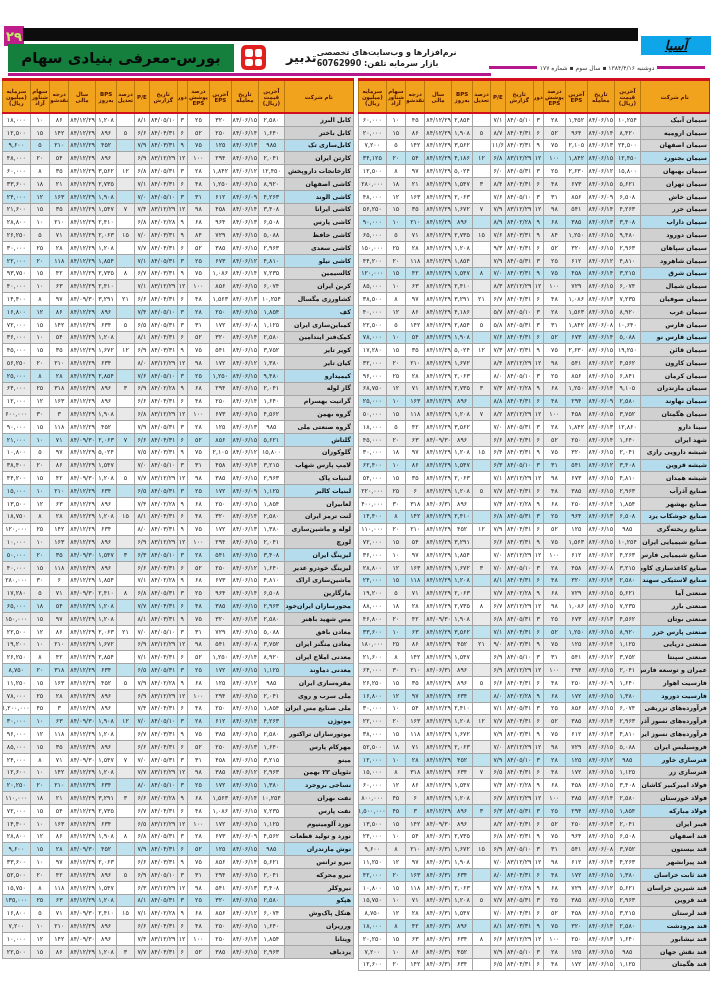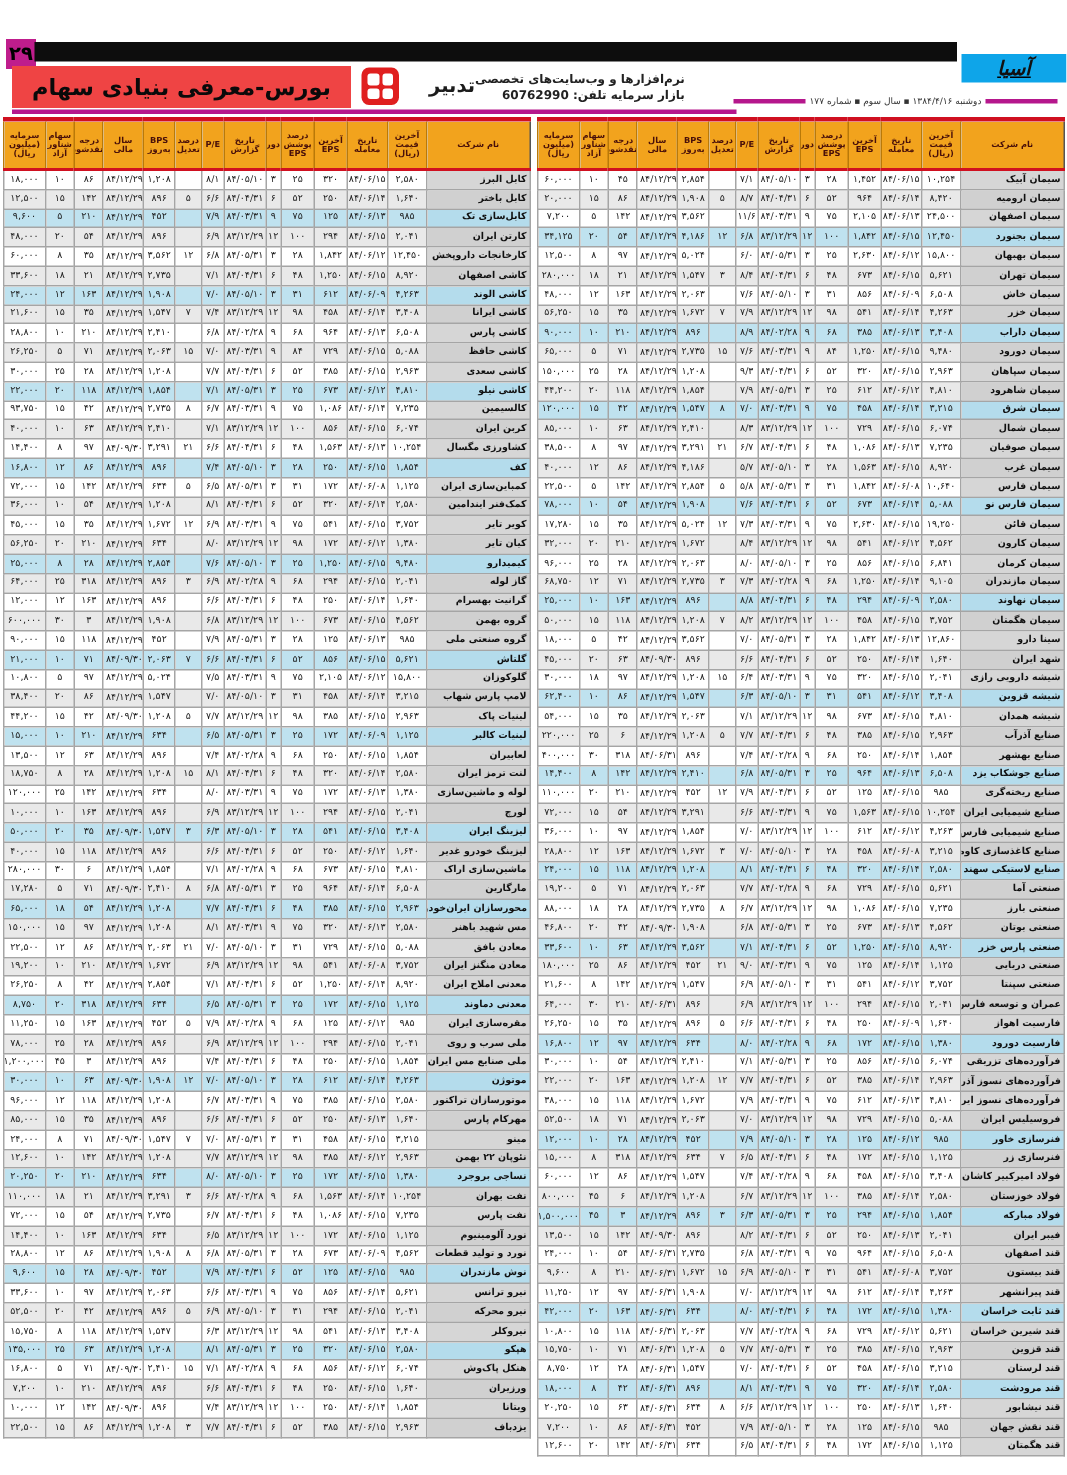--- a/index.html
+++ b/index.html
@@ -1,33 +1,33 @@
 <!DOCTYPE html>
 <html lang="fa"><head>
 <meta charset="utf-8">
 <style>
   html,body{margin:0;padding:0;}
   body{width:711px;height:983px;position:relative;background:#ffffff;
        font-family:"DejaVu Sans", sans-serif;overflow:hidden;}
   .abs{position:absolute;}
   
   .topbar{left:23px;top:28px;width:615px;height:13px;background:#0d0d0d;}
-  .pagebadge{left:4px;top:26px;width:20px;height:20px;background:#bf1d8c;color:#000000;
+  .pagebadge{left:4px;top:26px;width:20px;height:20px;background:#bf1d8c;color:#bef264;
              font-size:13px;font-weight:bold;display:flex;align-items:center;justify-content:center;}
   .mast{right:0;top:36px;width:70px;height:19px;background:#0ea5e9;display:flex;align-items:center;justify-content:center;text-decoration:underline;}
   .mast span{font-family:"DejaVu Serif", serif;font-weight:bold;font-style:italic;font-size:13px;color:#111;}
-  .titlebox{left:8px;top:44px;width:226px;height:28px;background:#ef4444;display:flex;align-items:center;justify-content:center;}
+  .titlebox{left:8px;top:44px;width:226px;height:28px;background:#15803d;display:flex;align-items:center;justify-content:center;}
   .titlebox span{font-size:15px;font-weight:bold;color:#0a0a0a;direction:rtl;}
   .magline{left:8px;top:73px;width:483px;height:3px;background:#b5178c;}
   .ad{left:238px;top:43px;width:253px;height:29px;display:flex;flex-direction:row-reverse;align-items:center;justify-content:flex-start;direction:rtl;}
   .adlogo{width:25px;height:25px;background:#e01f1f;border-radius:5px;display:grid;grid-template-columns:1fr 1fr;
           grid-template-rows:1fr 1fr;gap:2px;padding:4px;box-sizing:border-box;margin-left:3px;}
   .adlogo i{background:#fff;border-radius:2px;display:block;}
   .adbrand{font-size:13px;font-weight:bold;color:#1c1c1c;margin-left:20px;}
-  .adtext{text-align:right;color:#222;}
+  .adtext{text-align:left;color:#222;}
   .adtext div{font-size:8px;font-weight:bold;line-height:11px;white-space:nowrap;}
   .dateline{right:6px;top:62px;width:216px;height:10px;display:flex;align-items:center;direction:rtl;}
   .dateline .dash{height:3px;background:#b5178c;flex:1;}
   .dateline .txt{font-size:6px;color:#333;white-space:nowrap;padding:0 3px;}
   
   .tblwrap{top:78px;width:352px;}
   .tblwrap.right{left:358px;}
   .tblwrap.left{left:2px;}
   table{border-collapse:collapse;table-layout:fixed;width:352px;direction:rtl;border:1px solid #555;}
   th{background:#f2a31d;color:#49100a;font-size:5.5px;font-weight:bold;padding:1px 0;height:29px;

